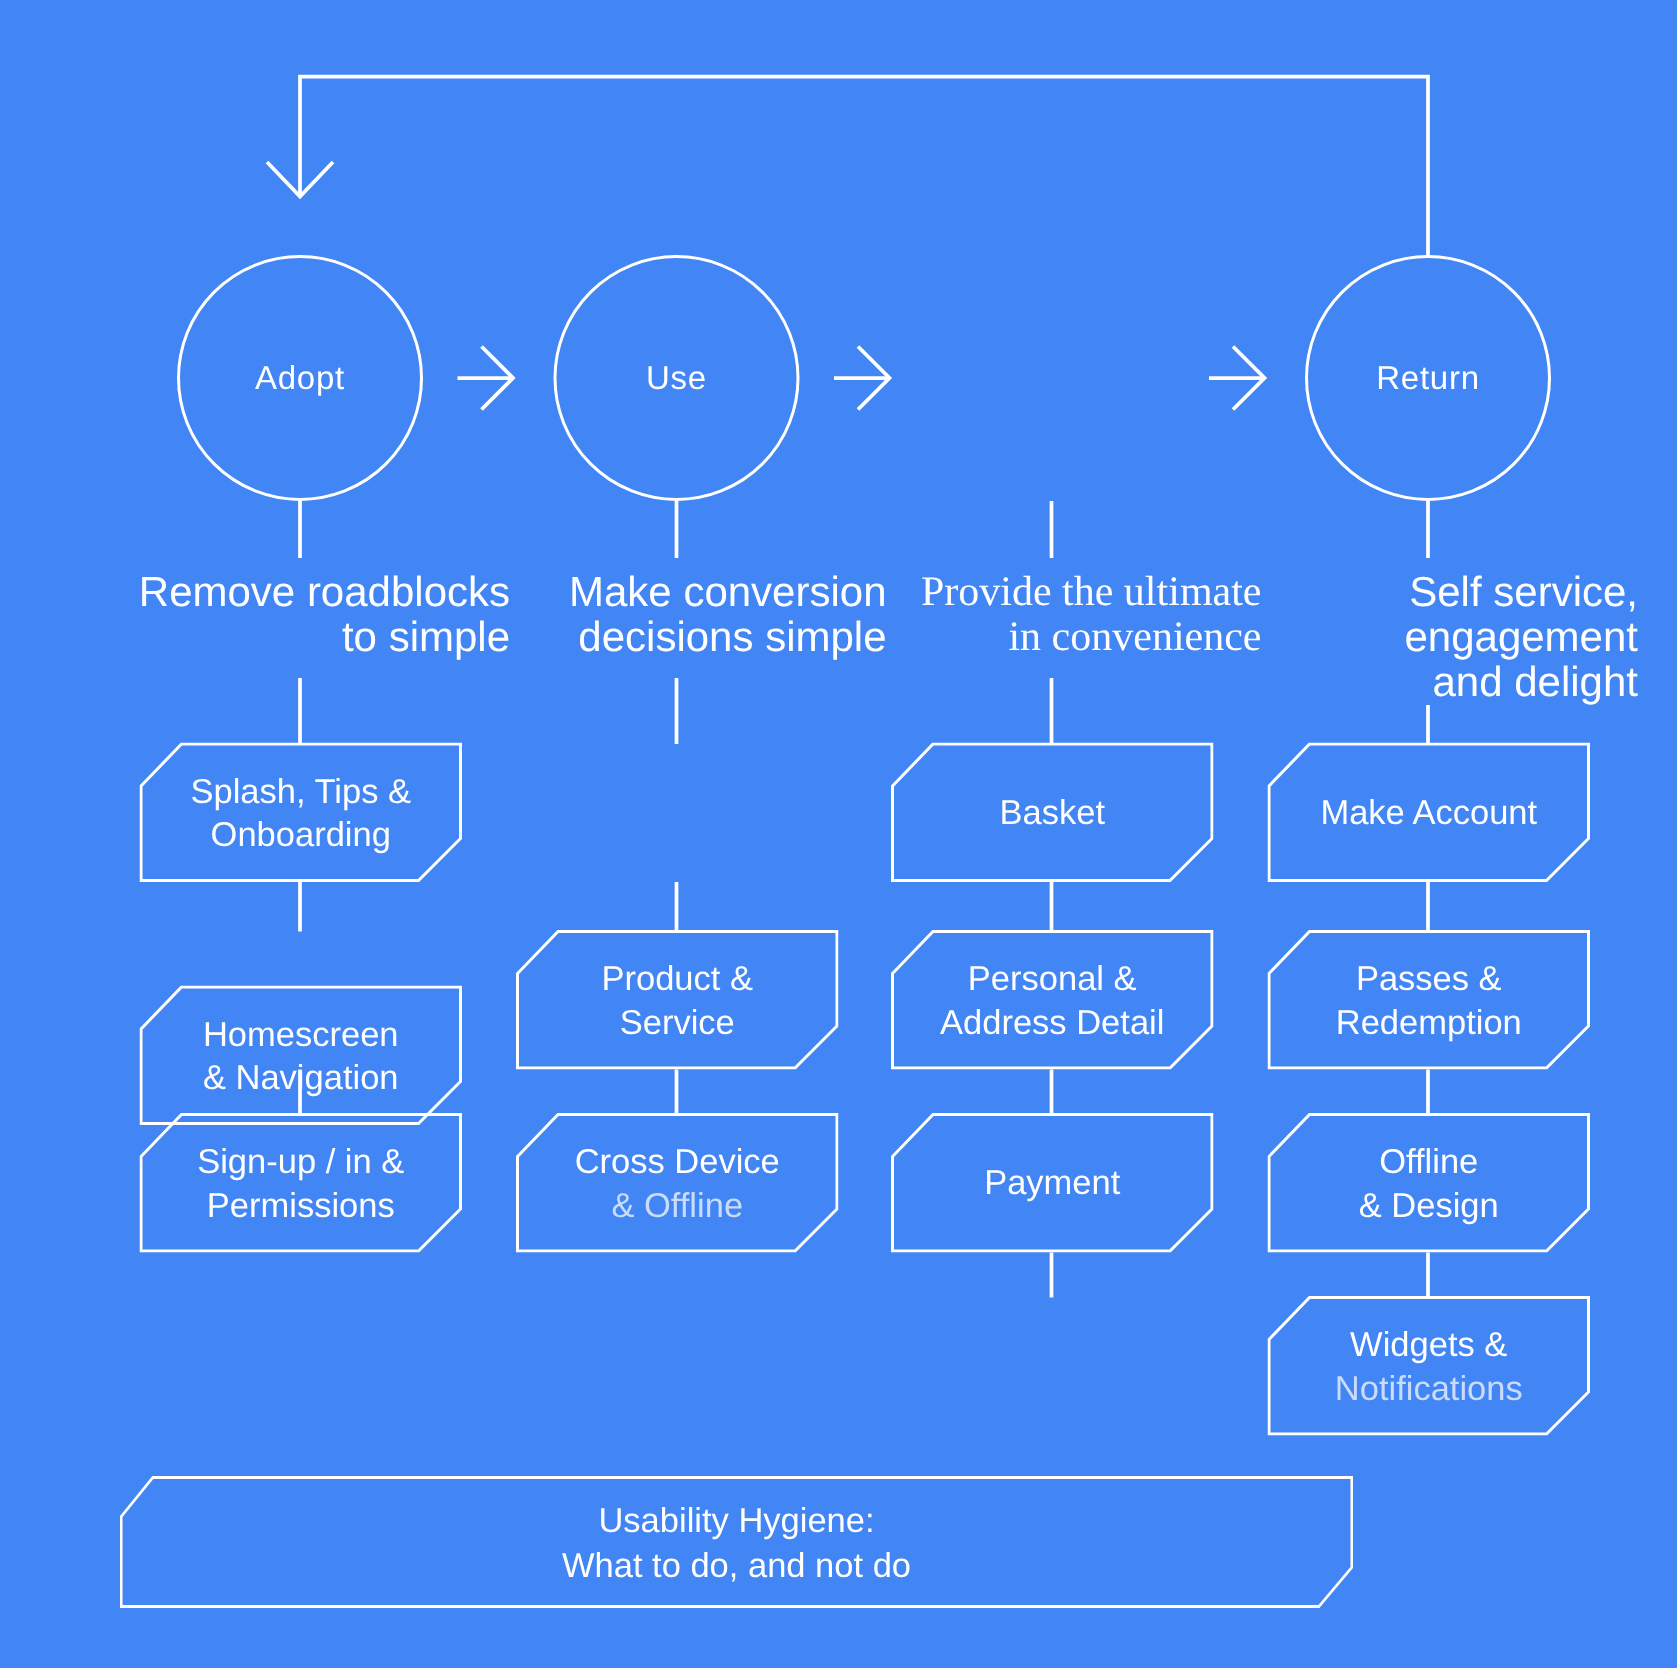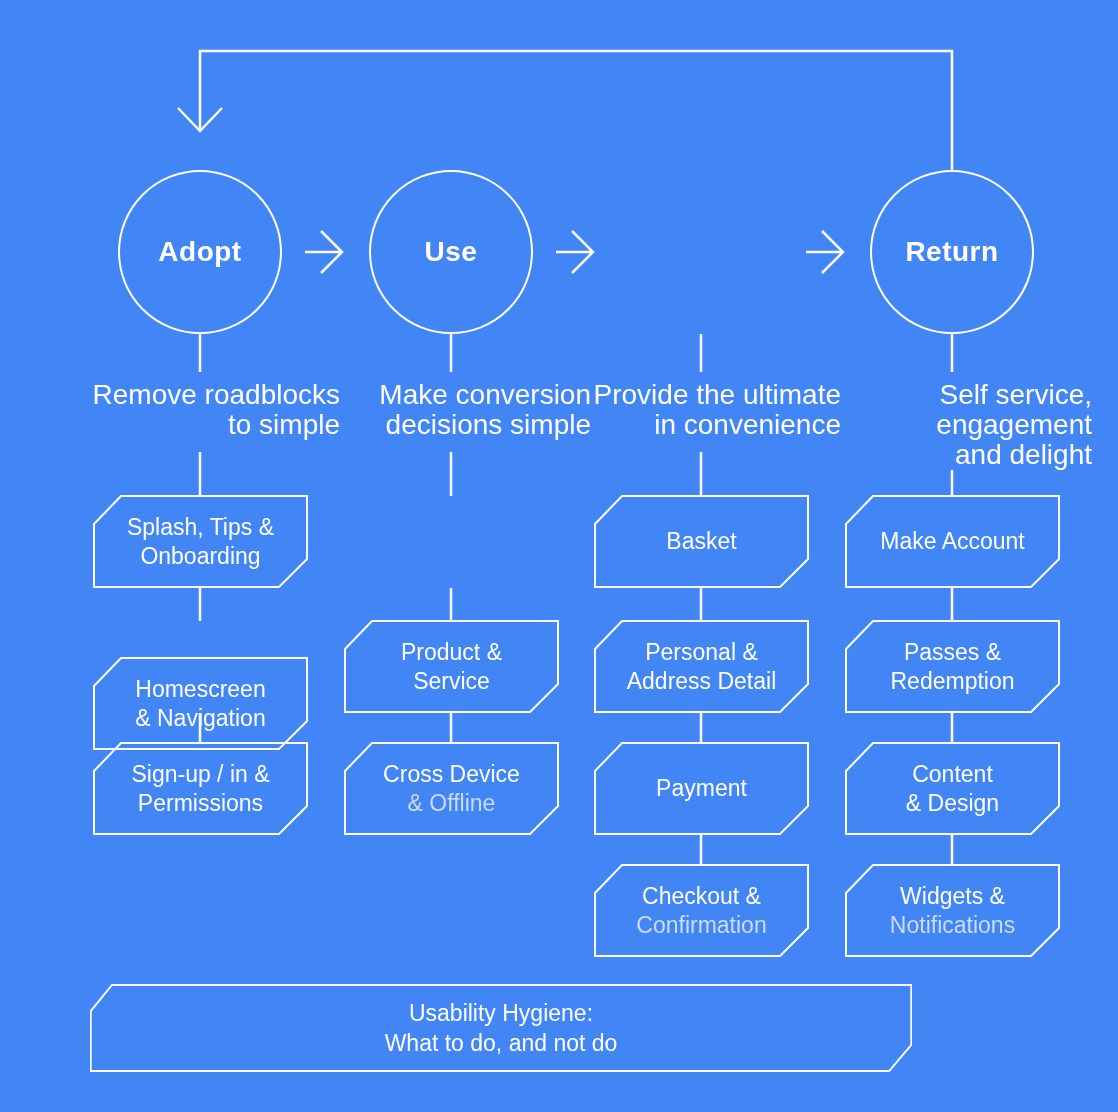--- a/index.html
+++ b/index.html
@@ -31,22 +31,22 @@
     width: 164px;
     height: 164px;
     border: 2px solid var(--stroke, #ffffff);
     border-radius: 50%;
     box-sizing: border-box;
     display: flex;
     align-items: center;
     justify-content: center;
   }
   .circle-label {
-    font-size: 28px;
-    font-weight: 700;
+    font-size: 22px;
+    font-weight: 400;
     letter-spacing: 0.5px;
     color: var(--text, #ffffff);
   }
   .c0 { left: 118px; }
   .c1 { left: 369px; }
   .c2 { left: 619px; }
   .c3 { left: 870px; }
 
   
   .desc {
@@ -54,21 +54,21 @@
     top: 380px;
     width: 280px;
     text-align: right;
     font-size: 28px;
     font-weight: 300;
     line-height: 30px;
     color: var(--text, #ffffff);
   }
   .d0 { left: 60px; }
   .d1 { left: 311px; }
-  .d2 { left: 561px; }
+  .d2 { left: 561px; font-family: Liberation Serif, serif; }
   .d3 { left: 812px; }
 
   
   .hexbox {
     position: absolute;
     width: 215px;
     height: 93px;
   }
   .hexbox svg.border {
     position: absolute;
@@ -93,21 +93,21 @@
     font-size: 23px;
     font-weight: 300;
     line-height: 29px;
     color: var(--text, #ffffff);
   }
   .muted { color: var(--muted-text, #C9DCFB); }
 
   
   .footerbox {
     position: absolute;
-    left: 90px;
+    left: 80px;
     top: 984px;
     width: 822px;
     height: 88px;
   }
   .footerbox svg.border {
     position: absolute;
     inset: 0;
     width: 100%;
     height: 100%;
     color: var(--stroke, #ffffff);
@@ -264,29 +264,20 @@
     </div>
   </div>
   <div class="hexbox" style="left:594px; top:742px">
     <svg class="border" viewBox="0 0 215 93" preserveAspectRatio="none" aria-hidden="true">
         <path d="M28 1 H214 V64 L186 92 H1 V29 Z"></path>
       </svg>
     <div class="box-label">
       <div>Payment</div>
     </div>
   </div>
-  <div class="hexbox" style="left:594px; top:864px">
-    <svg class="border" viewBox="0 0 215 93" preserveAspectRatio="none" aria-hidden="true">
-        <path d="M28 1 H214 V64 L186 92 H1 V29 Z"></path>
-      </svg>
-    <div class="box-label">
-      <div>Checkout &amp;</div>
-      <div class="muted">Confirmation</div>
-    </div>
-  </div>
 
   <div class="hexbox" style="left:845px; top:495px">
     <svg class="border" viewBox="0 0 215 93" preserveAspectRatio="none" aria-hidden="true">
         <path d="M28 1 H214 V64 L186 92 H1 V29 Z"></path>
       </svg>
     <div class="box-label">
       <div>Make Account</div>
     </div>
   </div>
   <div class="hexbox" style="left:845px; top:620px">
@@ -296,21 +287,21 @@
     <div class="box-label">
       <div>Passes &amp;</div>
       <div>Redemption</div>
     </div>
   </div>
   <div class="hexbox" style="left:845px; top:742px">
     <svg class="border" viewBox="0 0 215 93" preserveAspectRatio="none" aria-hidden="true">
         <path d="M28 1 H214 V64 L186 92 H1 V29 Z"></path>
       </svg>
     <div class="box-label">
-      <div>Content</div>
+      <div>Offline</div>
       <div>&amp; Design</div>
     </div>
   </div>
   <div class="hexbox" style="left:845px; top:864px">
     <svg class="border" viewBox="0 0 215 93" preserveAspectRatio="none" aria-hidden="true">
         <path d="M28 1 H214 V64 L186 92 H1 V29 Z"></path>
       </svg>
     <div class="box-label">
       <div>Widgets &amp;</div>
       <div class="muted">Notifications</div>

